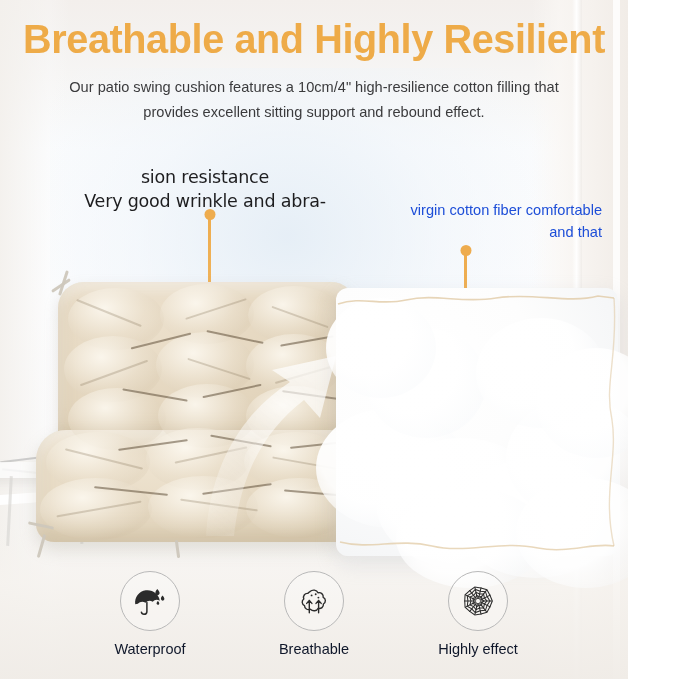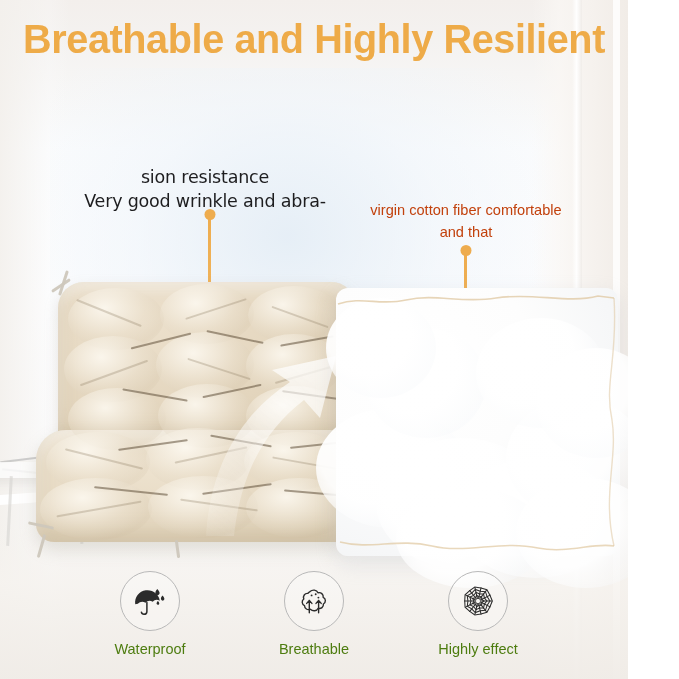--- a/index.html
+++ b/index.html
@@ -207,24 +207,24 @@
     color: #f0ac48;
     letter-spacing: -1px;
     font-family: "Liberation Sans", sans-serif;
     line-height: 1;
   }
   .anno-right {
     position: absolute;
     left: 330px;
     top: 200px;
     width: 272px;
-    text-align: center;
+    text-align: right;
     font-size: 14.6px;
     line-height: 1.5;
-    color: #c2410c;
+    color: #1d4ed8;
     font-family: "Liberation Sans", sans-serif;
   }
 
   
   .pointer {
     position: absolute;
     width: 3px;
     background: linear-gradient(180deg, #eeac4e 0%, #f0b45c 60%, #f2c07a 100%);
     border-radius: 2px;
   }
@@ -352,21 +352,21 @@
     border-radius: 50%;
     border: 1.4px solid #b9b9b9;
     display: flex;
     align-items: center;
     justify-content: center;
     background: rgba(255,255,255,0.25);
   }
   .feature-label {
     margin-top: 10px;
     font-size: 14.5px;
-    color: #4d7c0f;
+    color: #0f172a;
     font-family: "Liberation Sans", sans-serif;
     white-space: nowrap;
   }
 </style>
 </head>
 <body>
 
 <div id="infographic">
 
   <div class="bg-base"></div>
@@ -391,20 +391,24 @@
       <i style="transform: rotate(0deg); height: 52px;"></i>
       <i style="transform: rotate(7deg); height: 55.5px;"></i>
       <i style="transform: rotate(16deg); height: 60px;"></i>
       <i style="transform: rotate(27deg); height: 65.5px;"></i>
       <i style="transform: rotate(38deg); height: 71px;"></i>
     </div>
   <div class="prop-pot"></div>
 
   <div class="headline">Breathable and Highly Resilient</div>
 
+  <div class="subhead">
+    <div>Our patio swing cushion features a 10cm/4" high-resilience cotton filling that</div>
+    <div>provides excellent sitting support and rebound effect.</div>
+  </div>
 
   <div class="anno-left">
     <div>sion resistance</div>
     <div>Very good wrinkle and abra-</div>
   </div>
   <div class="pointer" id="pointer-left">
     <span class="dot"></span>
   </div>
 
   <div class="anno-right">

